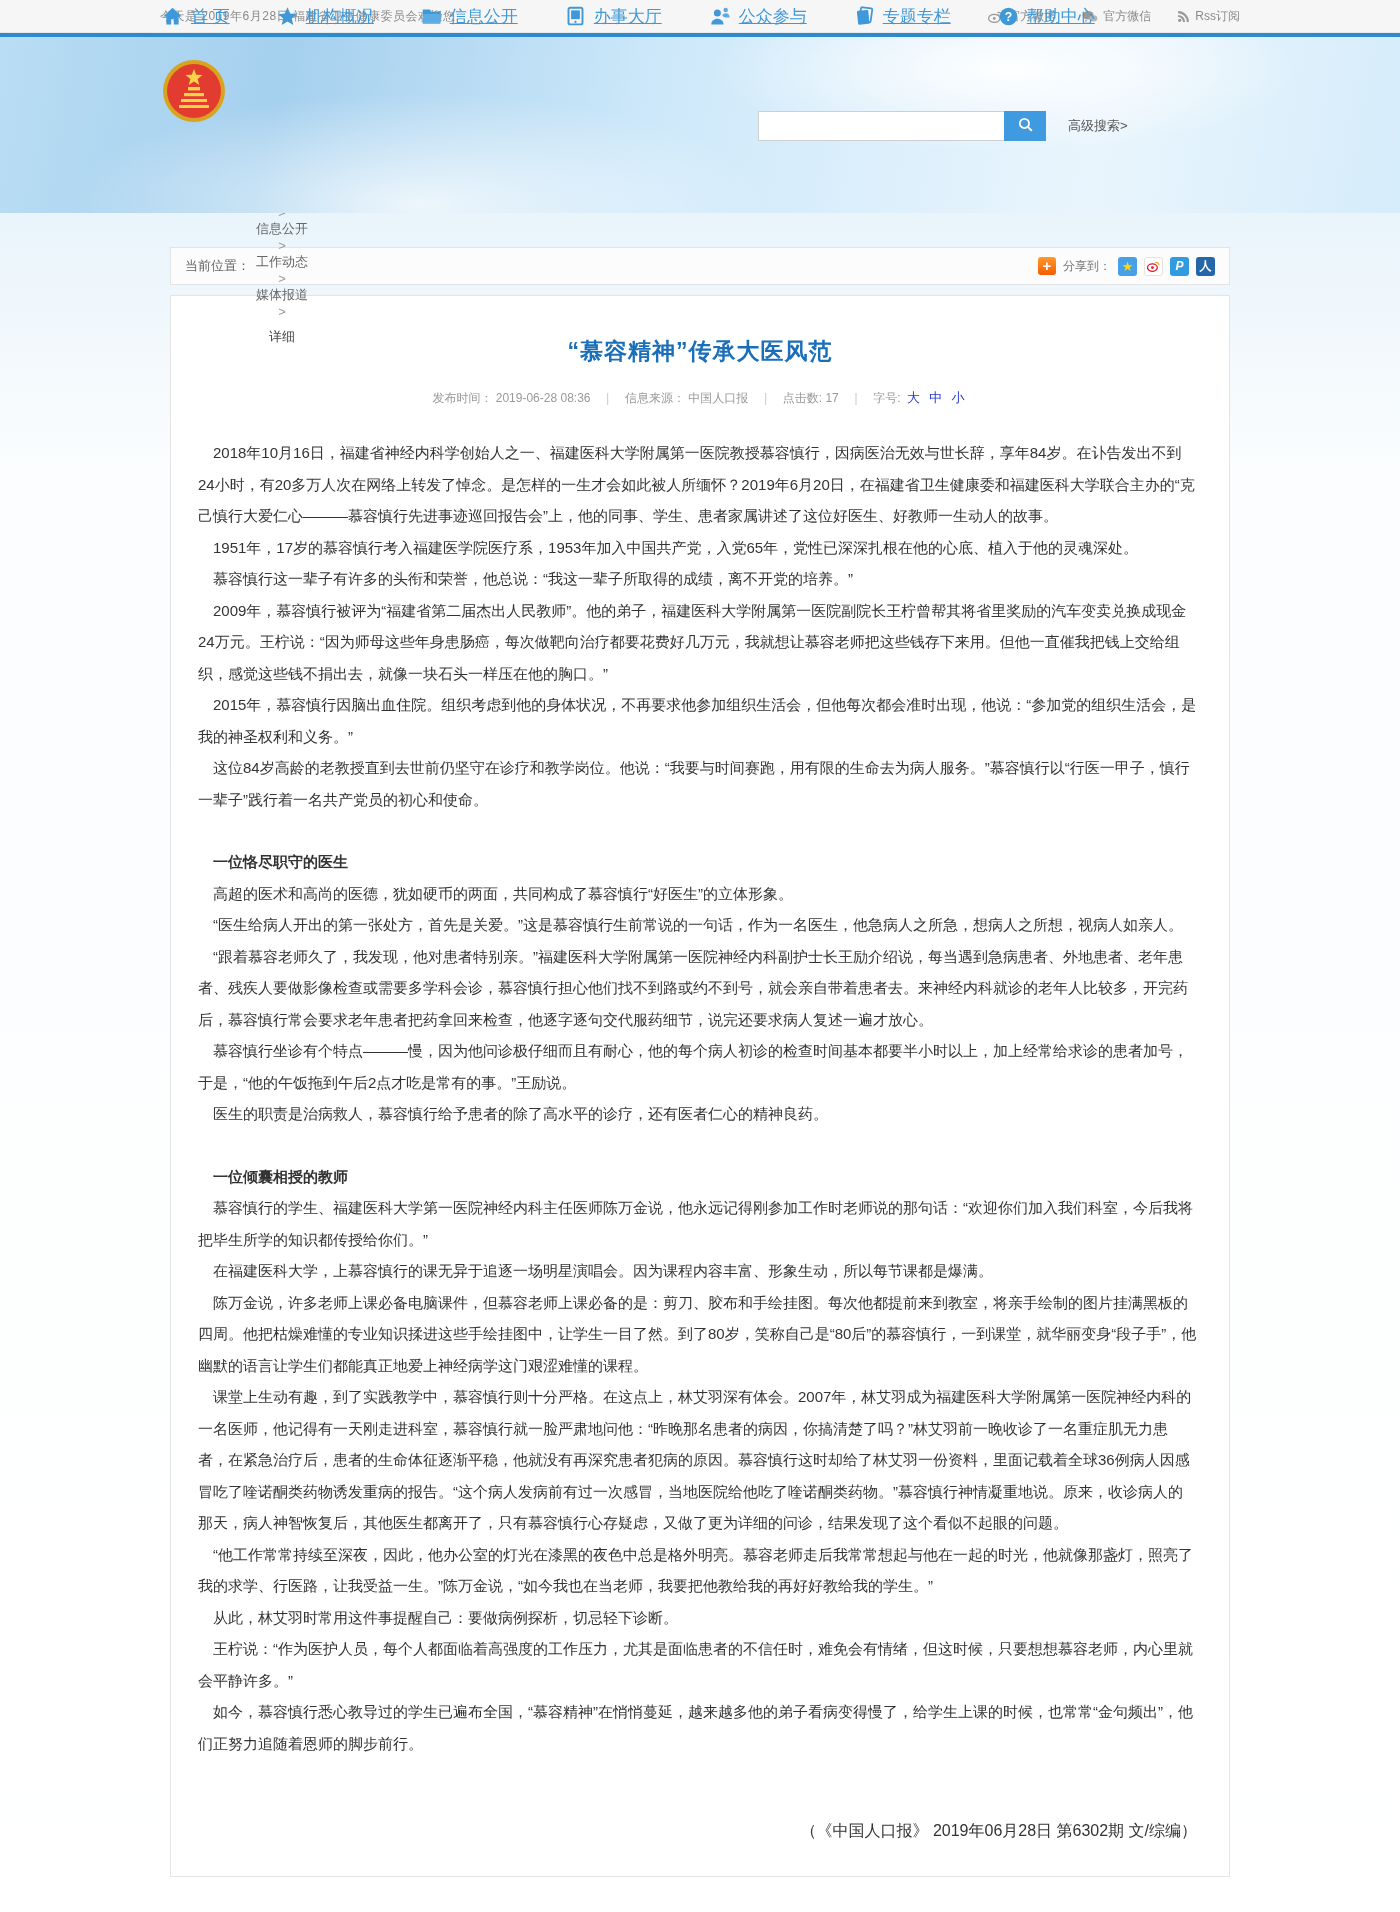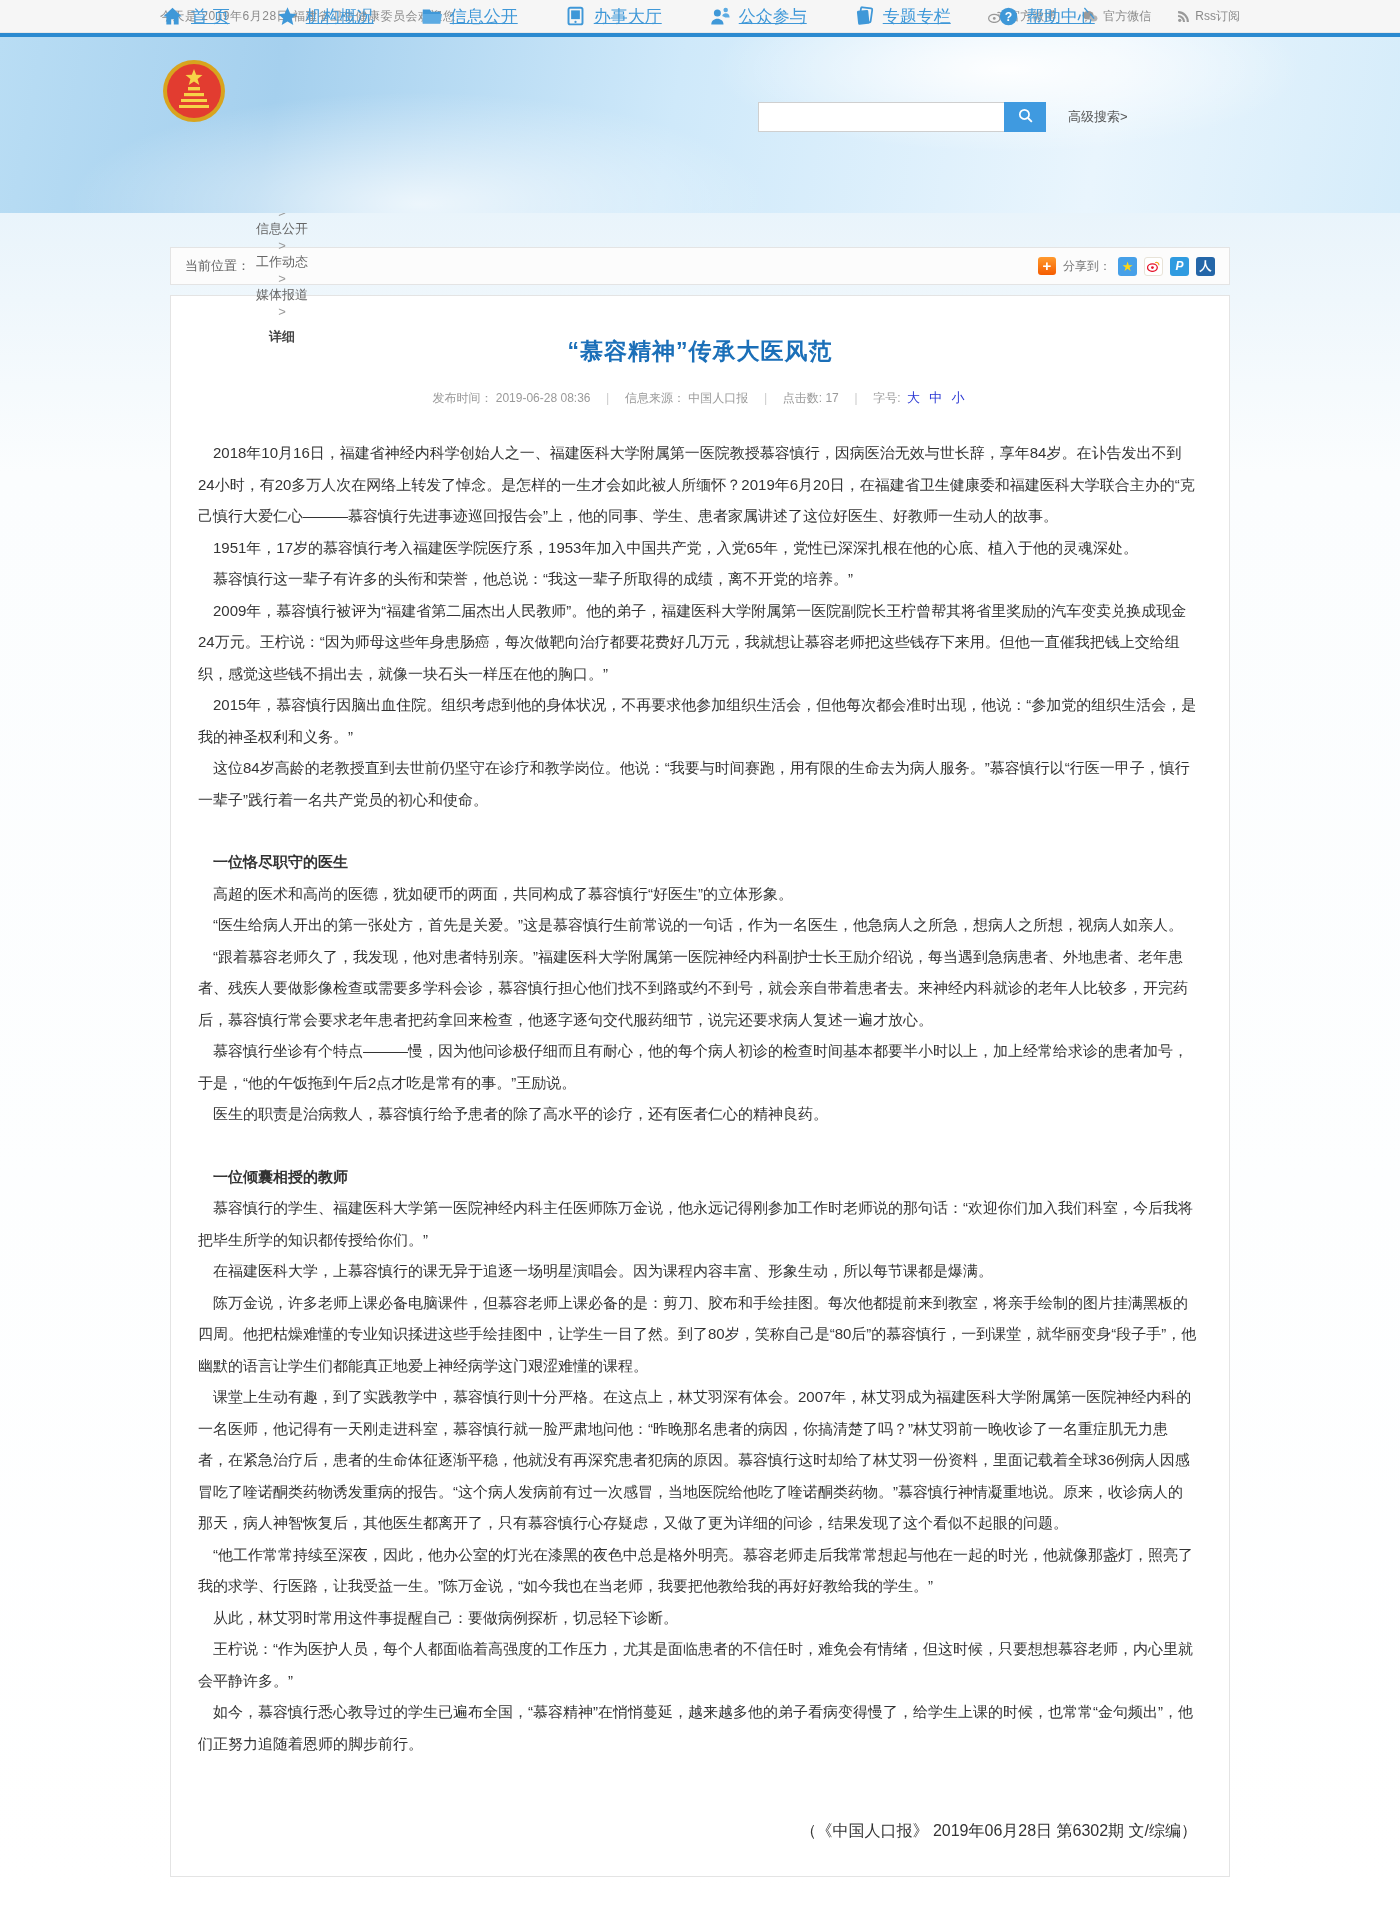--- a/index.html
+++ b/index.html
@@ -26,39 +26,39 @@
     background:
       radial-gradient(ellipse 420px 120px at 72% 18%, rgba(255,255,255,.95), rgba(255,255,255,0) 70%),
       radial-gradient(ellipse 500px 160px at 30% 95%, rgba(255,255,255,.75), rgba(255,255,255,0) 70%),
       linear-gradient(100deg,#b9ddf4 0%, #a5d0ee 20%, #cfe9fa 48%, #e9f5fd 78%, #d5ecfa 100%);
   }
   .brand { position:absolute; left:2px; top:22px; display:flex; align-items:center; gap:14px; }
   .brand-emblem svg { display:block; }
   .brand-cn { font-size:37px; font-weight:bold; color:#1578bc; letter-spacing:2px; line-height:1.1; }
   .brand-en { font-size:13px; font-weight:bold; color:#1e86c8; letter-spacing:4.2px; margin-top:5px; }
 
-  .search { position:absolute; left:562px; top:65px; display:flex; align-items:center;padding-left:36px; }
+  .search { position:absolute; left:562px; top:74px; display:flex; align-items:center;padding-left:36px; }
   .search-input { width:246px; height:30px; border:1px solid #cfcfcf; border-right:none; background:#fff; padding:0 8px; font-size:13px; outline:none; }
   .search-btn { width:42px; height:30px; background:#3f9ae0; border:none; cursor:pointer; display:flex; align-items:center; justify-content:center; }
   .adv-search { margin-left:22px; font-size:13px; color:#555; text-decoration:none; cursor:pointer; }
 
   .nav { position:absolute; left:2px; bottom:9px; display:flex; align-items:center; gap:47px; }
   .nav-item { display:flex; align-items:center; gap:8px; cursor:pointer; text-decoration:none; }
   .nav-item svg { display:block; }
   .nav-label { font-size:17px; color:#3f98d8;text-decoration:underline; }
 
   
   .main { background:linear-gradient(180deg,#e9f4fb 0%, #fbfdfe 260px, #ffffff 100%); padding:34px 0 20px; }
 
   .crumb-box { width:1060px; margin:0 auto; background:#fcfcfc; border:1px solid #e4e4e4; height:38px;
     display:flex; justify-content:space-between; align-items:center; padding:0 14px; }
   .crumb-left { display:flex; align-items:center; font-size:13px; color:#666; }
   .crumb-item { display:flex; align-items:center;flex-direction:column; }
   .crumb-item a { color:#666; text-decoration:none; cursor:pointer; }
-  .crumb-item:last-child a { font-weight:bold; color:#444;margin-top:9px; }
+  .crumb-item:last-child a { font-weight:normal; color:#444;margin-top:9px; }
   .crumb-sep { font-style:normal; color:#999; margin:0 7px; }
   .share { display:flex; align-items:center; gap:7px; }
   .share-label { font-size:12px; color:#777; }
   .share-plus { width:18px; height:18px; border-radius:3px; background:linear-gradient(180deg,#ff9a2e,#f55c00);
     color:#fff; font-weight:bold; font-size:15px; line-height:17px; text-align:center; cursor:pointer; }
   .share-ico { width:19px; height:19px; border-radius:3px; display:flex; align-items:center; justify-content:center;
     font-size:12px; font-weight:bold; cursor:pointer; }
   .share-qzone { background:#46a0e8; color:#ffd715; font-size:13px; }
   .share-weibo { background:#fff; border:1px solid #e8e3d8; }
   .share-tqq  { background:#2f9be0; color:#fff; font-style:italic; }

